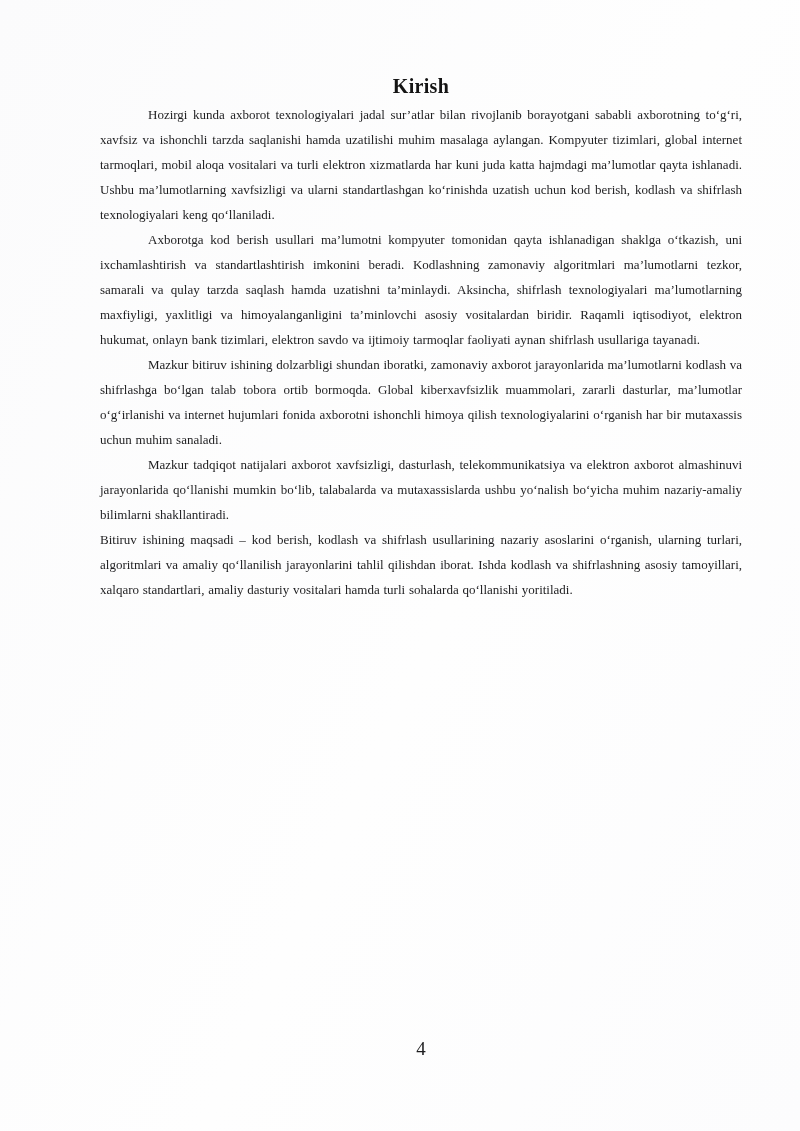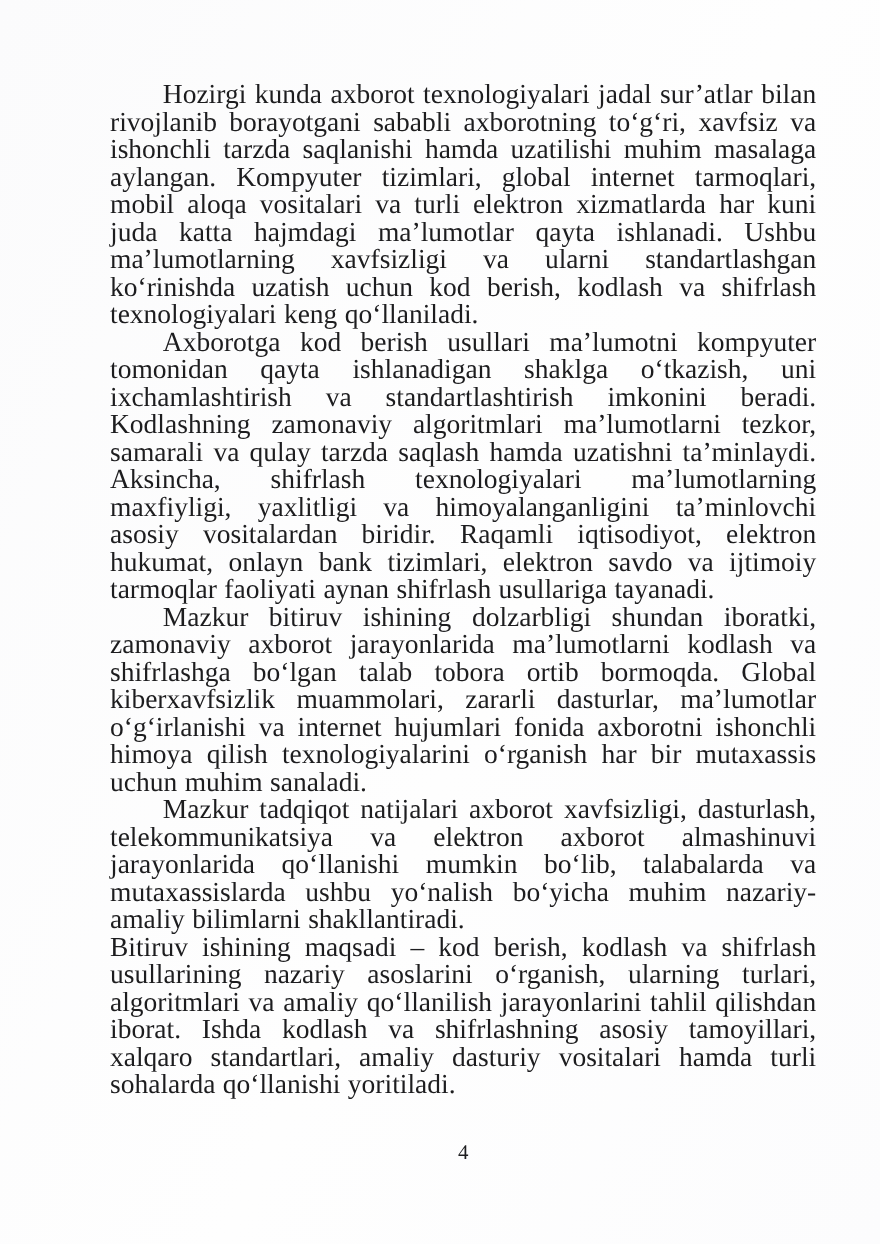--- a/index.html
+++ b/index.html
@@ -28,21 +28,21 @@
   .doc-title {
     font-size: 20px;
     font-weight: bold;
     text-align: center;
     margin: 0 0 3px 0;
     line-height: 25px;
     color: #141414;
     letter-spacing: 0.3px;
   }
   .para {
-    font-size: 25px;
+    font-size: 13px;
     line-height: 25px;
     text-align: justify;
     text-justify: inter-word;
     margin: 0;
     hyphens: none;
     word-spacing: 0.5px;
   }
   .para.indent {
     text-indent: 48px;
   }
@@ -55,20 +55,21 @@
     font-size: 19px;
     line-height: 25px;
     color: #1d1d1f;
   }
 </style>
 </head>
 <body>
 
 <div class="page">
   <div class="content">
+    <h1 class="doc-title">Kirish</h1>
 
     <p class="para indent">Hozirgi kunda axborot texnologiyalari jadal sur’atlar bilan rivojlanib borayotgani sababli axborotning to‘g‘ri, xavfsiz va ishonchli tarzda saqlanishi hamda uzatilishi muhim masalaga aylangan. Kompyuter tizimlari, global internet tarmoqlari, mobil aloqa vositalari va turli elektron xizmatlarda har kuni juda katta hajmdagi ma’lumotlar qayta ishlanadi. Ushbu ma’lumotlarning xavfsizligi va ularni standartlashgan ko‘rinishda uzatish uchun kod berish, kodlash va shifrlash texnologiyalari keng qo‘llaniladi.</p>
 
     <p class="para indent">Axborotga kod berish usullari ma’lumotni kompyuter tomonidan qayta ishlanadigan shaklga o‘tkazish, uni ixchamlashtirish va standartlashtirish imkonini beradi. Kodlashning zamonaviy algoritmlari ma’lumotlarni tezkor, samarali va qulay tarzda saqlash hamda uzatishni ta’minlaydi. Aksincha, shifrlash texnologiyalari ma’lumotlarning maxfiyligi, yaxlitligi va himoyalanganligini ta’minlovchi asosiy vositalardan biridir. Raqamli iqtisodiyot, elektron hukumat, onlayn bank tizimlari, elektron savdo va ijtimoiy tarmoqlar faoliyati aynan shifrlash usullariga tayanadi.</p>
 
     <p class="para indent">Mazkur bitiruv ishining dolzarbligi shundan iboratki, zamonaviy axborot jarayonlarida ma’lumotlarni kodlash va shifrlashga bo‘lgan talab tobora ortib bormoqda. Global kiberxavfsizlik muammolari, zararli dasturlar, ma’lumotlar o‘g‘irlanishi va internet hujumlari fonida axborotni ishonchli himoya qilish texnologiyalarini o‘rganish har bir mutaxassis uchun muhim sanaladi.</p>
 
     <p class="para indent">Mazkur tadqiqot natijalari axborot xavfsizligi, dasturlash, telekommunikatsiya va elektron axborot almashinuvi jarayonlarida qo‘llanishi mumkin bo‘lib, talabalarda va mutaxassislarda ushbu yo‘nalish bo‘yicha muhim nazariy-amaliy bilimlarni shakllantiradi.</p>
 
     <p class="para">Bitiruv ishining maqsadi – kod berish, kodlash va shifrlash usullarining nazariy asoslarini o‘rganish, ularning turlari, algoritmlari va amaliy qo‘llanilish jarayonlarini tahlil qilishdan iborat. Ishda kodlash va shifrlashning asosiy tamoyillari, xalqaro standartlari, amaliy dasturiy vositalari hamda turli sohalarda qo‘llanishi yoritiladi.</p>

